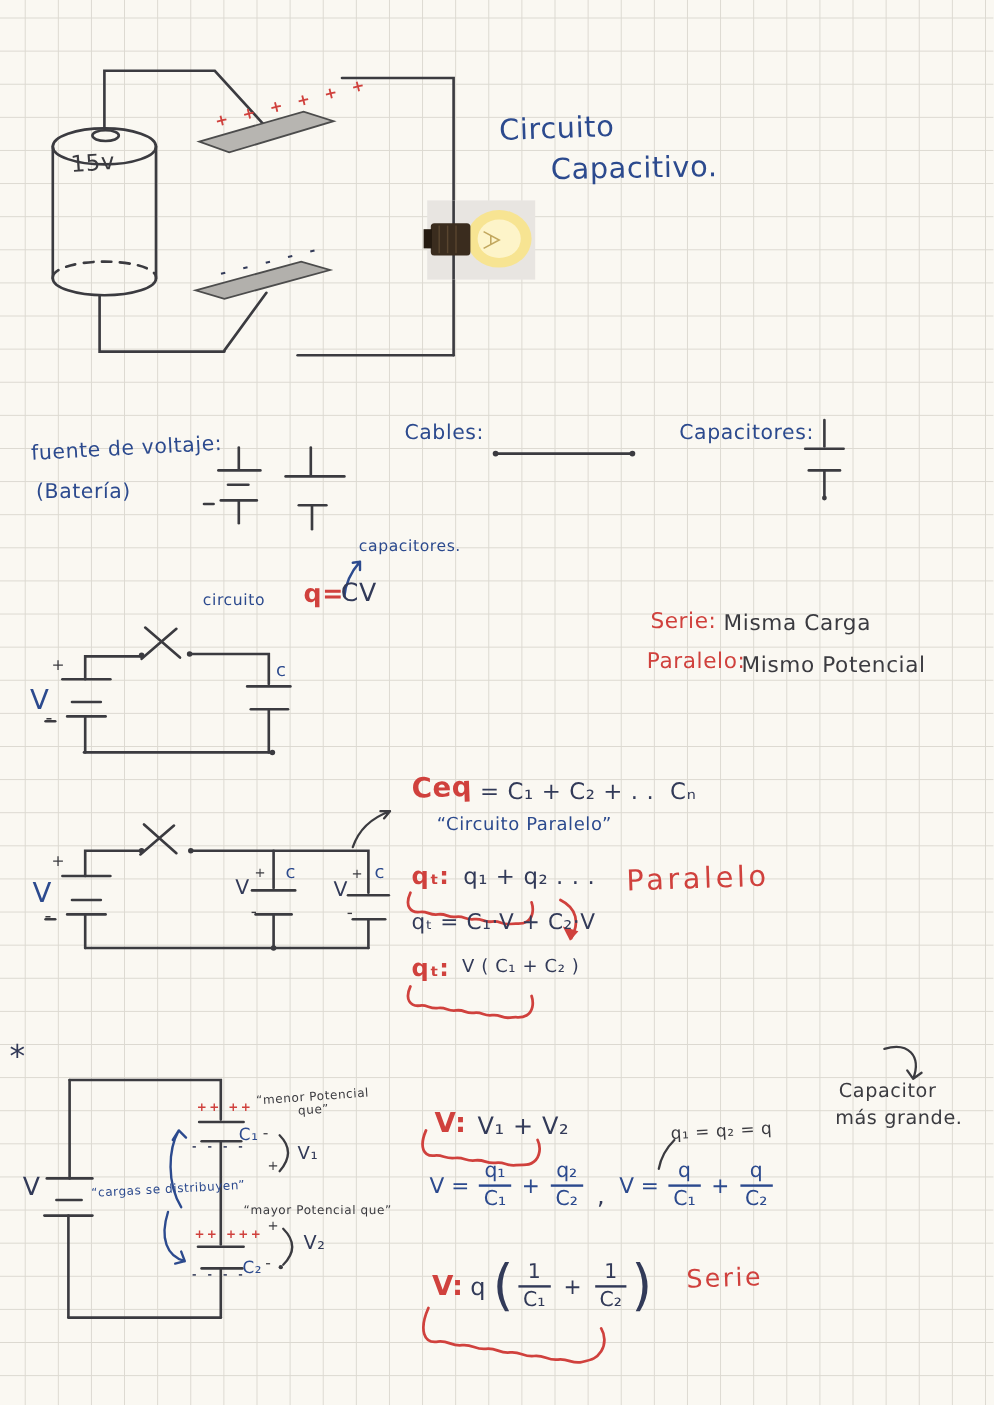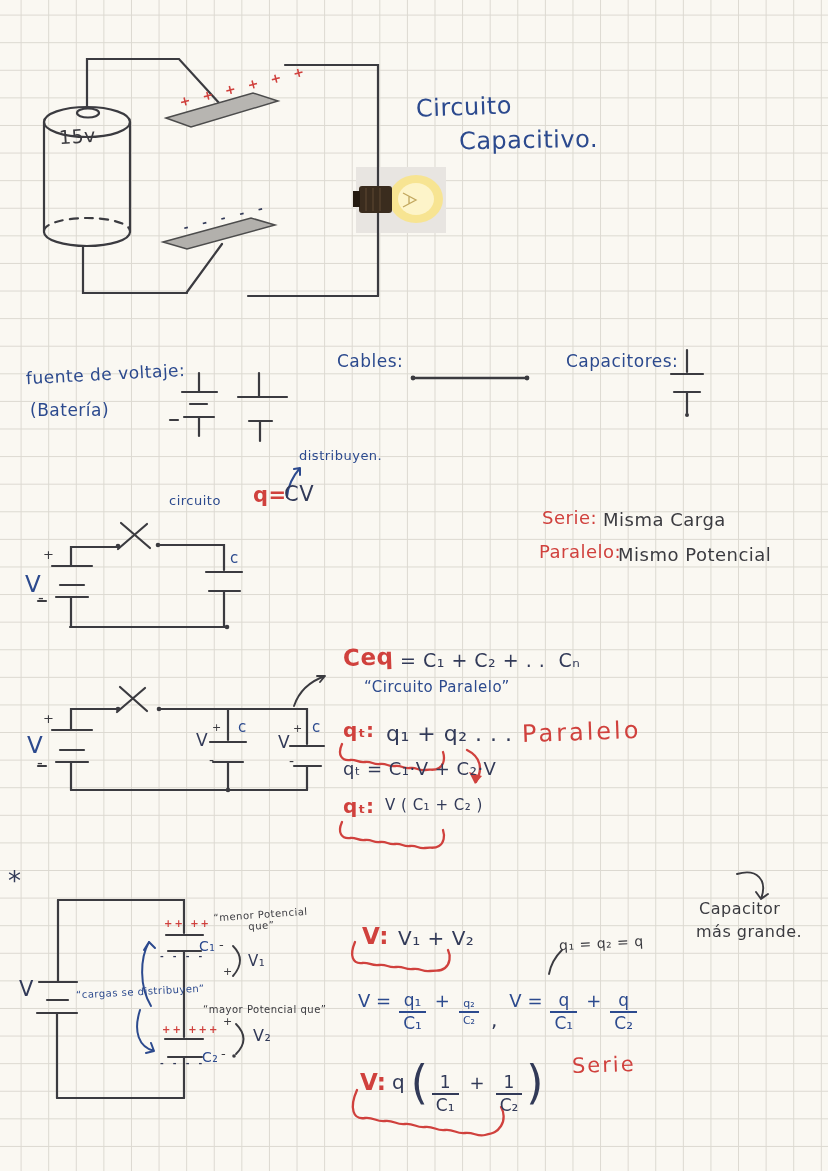--- a/index.html
+++ b/index.html
@@ -16,21 +16,21 @@
     font-family:"DejaVu Sans", sans-serif;
   }
   svg.ink { position:absolute; left:0; top:0; }
   .hw { position:absolute; white-space:pre; line-height:1.05; color:#3b3b40; letter-spacing:.5px; }
   .blue { color:#2c4a8e; }
   .navy { color:#323a58; }
   .red  { color:#d0413d; }
   .row { position:absolute; display:flex; align-items:center; }
   .frac { display:inline-flex; flex-direction:column; align-items:center; line-height:1; }
   .frac .fd { border-top:2px solid currentColor; margin-top:2px; padding:2px 4px 0; }
-  .frac .fn { padding:0 4px;margin-top:24px; }
+  .frac .fn { padding:0 4px; }
   .paren { font-size:44px; font-weight:400; line-height:1; transform:scaleY(1.05); }
 </style>
 </head>
 <body>
 
 <div id="page">
 
   <svg class="ink" width="828" height="1171" viewBox="0 0 828 1171">
 
     <g stroke="#3b3b40" stroke-width="2.2" fill="none" stroke-linecap="round">
@@ -178,21 +178,21 @@
   <span class="hw blue" style="left:459px;top:128px;font-size:24px;transform:rotate(-1deg)">Capacitivo.</span>
   <span class="hw" style="left:59px;top:127px;font-size:19px;transform:rotate(-4deg)">15v</span>
   <span class="hw red" style="left:178px;top:96px;font-size:13px;letter-spacing:4px;transform:rotate(-14deg);transform-origin:left top;font-weight:bold">+ + + + + +</span>
   <span class="hw navy" style="left:182px;top:222px;font-size:12px;letter-spacing:5px;transform:rotate(-14deg);transform-origin:left top;font-weight:bold">- - - - -</span>
 
   <span class="hw blue" style="left:26px;top:366px;font-size:17px;transform:rotate(-3deg)">fuente de voltaje:</span>
   <span class="hw blue" style="left:30px;top:402px;font-size:17px">(Batería)</span>
   <span class="hw blue" style="left:337px;top:353px;font-size:17px">Cables:</span>
   <span class="hw blue" style="left:566px;top:353px;font-size:17px">Capacitores:</span>
 
-  <span class="hw blue" style="left:299px;top:449px;font-size:13px">distribuyen.</span>
+  <span class="hw blue" style="left:299px;top:449px;font-size:13px">capacitores.</span>
   <span class="hw red" style="left:253px;top:484px;font-size:21px;font-weight:bold">q=</span>
   <span class="hw navy" style="left:284px;top:483px;font-size:21px">CV</span>
 
   <span class="hw blue" style="left:169px;top:494px;font-size:13px">circuito</span>
   <span class="hw blue" style="left:25px;top:572px;font-size:23px">V</span>
   <span class="hw" style="left:43px;top:548px;font-size:13px">+</span>
   <span class="hw" style="left:38px;top:590px;font-size:16px">-</span>
   <span class="hw blue" style="left:230px;top:551px;font-size:15px">c</span>
 
   <span class="hw red" style="left:542px;top:509px;font-size:18px">Serie:</span>
@@ -210,21 +210,21 @@
   <span class="hw navy" style="left:196px;top:732px;font-size:17px">V</span>
   <span class="hw" style="left:212px;top:722px;font-size:11px">+</span>
   <span class="hw blue" style="left:238px;top:720px;font-size:15px">c</span>
   <span class="hw" style="left:209px;top:753px;font-size:14px">-</span>
   <span class="hw navy" style="left:278px;top:734px;font-size:17px">V</span>
   <span class="hw" style="left:293px;top:723px;font-size:11px">+</span>
   <span class="hw blue" style="left:312px;top:720px;font-size:15px">c</span>
   <span class="hw" style="left:289px;top:754px;font-size:14px">-</span>
 
   <span class="hw red" style="left:343px;top:720px;font-size:20px;font-weight:bold">qₜ:</span>
-  <span class="hw navy" style="left:386px;top:722px;font-size:22px">q₁ + q₂ . . .</span>
+  <span class="hw navy" style="left:386px;top:722px;font-size:19px">q₁ + q₂ . . .</span>
   <span class="hw navy" style="left:343px;top:760px;font-size:18px">qₜ = C₁·V + C₂·V</span>
   <span class="hw red" style="left:343px;top:796px;font-size:20px;font-weight:bold">qₜ:</span>
   <span class="hw navy" style="left:385px;top:798px;font-size:15px">V ( C₁ + C₂ )</span>
   <span class="hw red" style="left:522px;top:720px;font-size:24px;letter-spacing:3px;transform:rotate(-2deg)">Paralelo</span>
 
   <span class="hw" style="left:699px;top:901px;font-size:16px">Capacitor</span>
   <span class="hw" style="left:696px;top:924px;font-size:16px">más grande.</span>
 
   <span class="hw navy" style="left:8px;top:868px;font-size:26px">*</span>
   <span class="hw navy" style="left:19px;top:978px;font-size:21px">V</span>
@@ -248,21 +248,21 @@
   <span class="hw navy" style="left:398px;top:928px;font-size:20px">V₁ + V₂</span>
   <span class="hw" style="left:559px;top:936px;font-size:14px;transform:rotate(-3deg)">q₁ = q₂ = q</span>
 
   <div class="row blue" style="left:358px;top:968px;font-size:18px">
     <span style="margin-right:8px">V =</span>
     <span class="frac" style="font-size:17px">
       <span class="fn">q₁</span>
       <span class="fd">C₁</span>
     </span>
     <span style="margin:0 9px">+</span>
-    <span class="frac" style="font-size:11px">
+    <span class="frac" style="font-size:17px">
       <span class="fn">q₂</span>
       <span class="fd">C₂</span>
     </span>
     <span class="navy" style="margin:0 12px;align-self:flex-end;font-size:20px">,</span>
     <span style="margin-right:8px">V =</span>
     <span class="frac" style="font-size:17px">
       <span class="fn">q</span>
       <span class="fd">C₁</span>
     </span>
     <span style="margin:0 9px">+</span>

